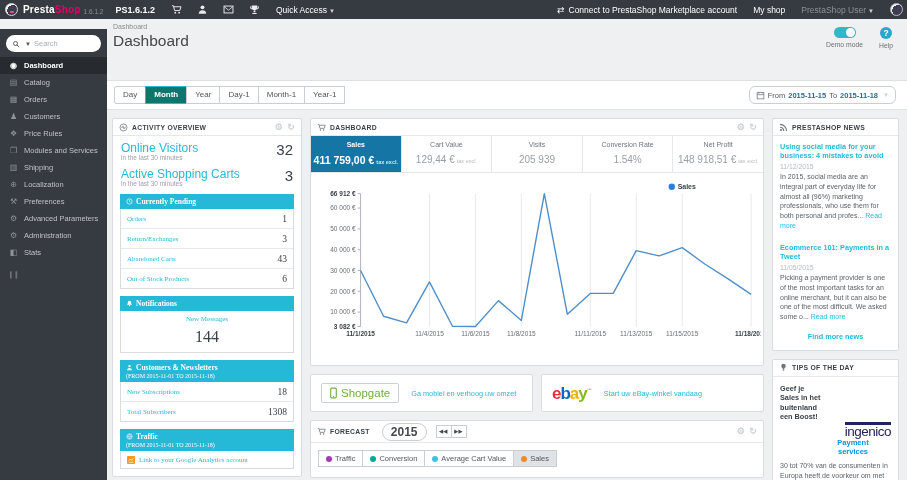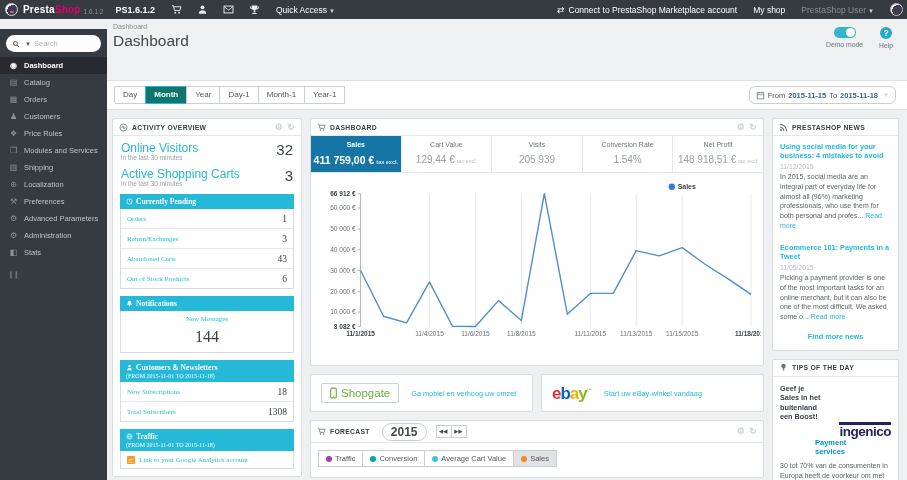--- a/index.html
+++ b/index.html
@@ -145,23 +145,23 @@
   
   .article { padding:6px 7px 7px 7px; }
   .article .a-title { color:#25b9d7; font-size:7.3px; font-weight:bold; line-height:1.25; cursor:pointer; }
   .article .a-date { color:#b5b9bd; font-size:6.8px; margin:3px 0 2px 0; }
   .article .a-body { color:#5c6268; font-size:7px; line-height:1.38; }
   .article .a-more { color:#25b9d7; cursor:pointer; }
   .find-more { text-align:center; color:#25b9d7; font-weight:bold; font-size:7.3px; padding:3px 0 9px 0; cursor:pointer; }
   .tips-body { padding:7px 7px 8px 7px; overflow:hidden; }
   .tips-head { float:left; width:44px; font-size:7.3px; font-weight:bold; color:#3a4149; line-height:1.3; }
   .ing { float:right; width:76px; text-align:right; }
-  .ing-name { display:inline-block; font-size:13.5px; font-weight:bold; color:#22225e; letter-spacing:-.5px;
+  .ing-name { display:inline-block; font-size:13.5px; font-weight:normal; color:#22225e; letter-spacing:-.5px;
               border-top:3px solid #22225e; line-height:1.1; }
-  .ing-sub { color:#0095d8; font-weight:bold; font-size:7.5px; line-height:1.1; width:76px; text-align:left;
+  .ing-sub { color:#0095d8; font-weight:bold; font-size:7.5px; line-height:1.1; width:76px; text-align:center;
              margin-left:auto; white-space:pre-line; }
   .tips-text { clear:both; padding-top:5px; font-size:7px; color:#5c6268; line-height:1.42; }
 </style>
 </head>
 <body>
 
 <div class="topbar">
   <span class="logo-circle"></span>
   <span class="brand"><span>Presta</span><span class="shop">Shop</span></span>
   <span class="brand-ver">1.6.1.2</span>

